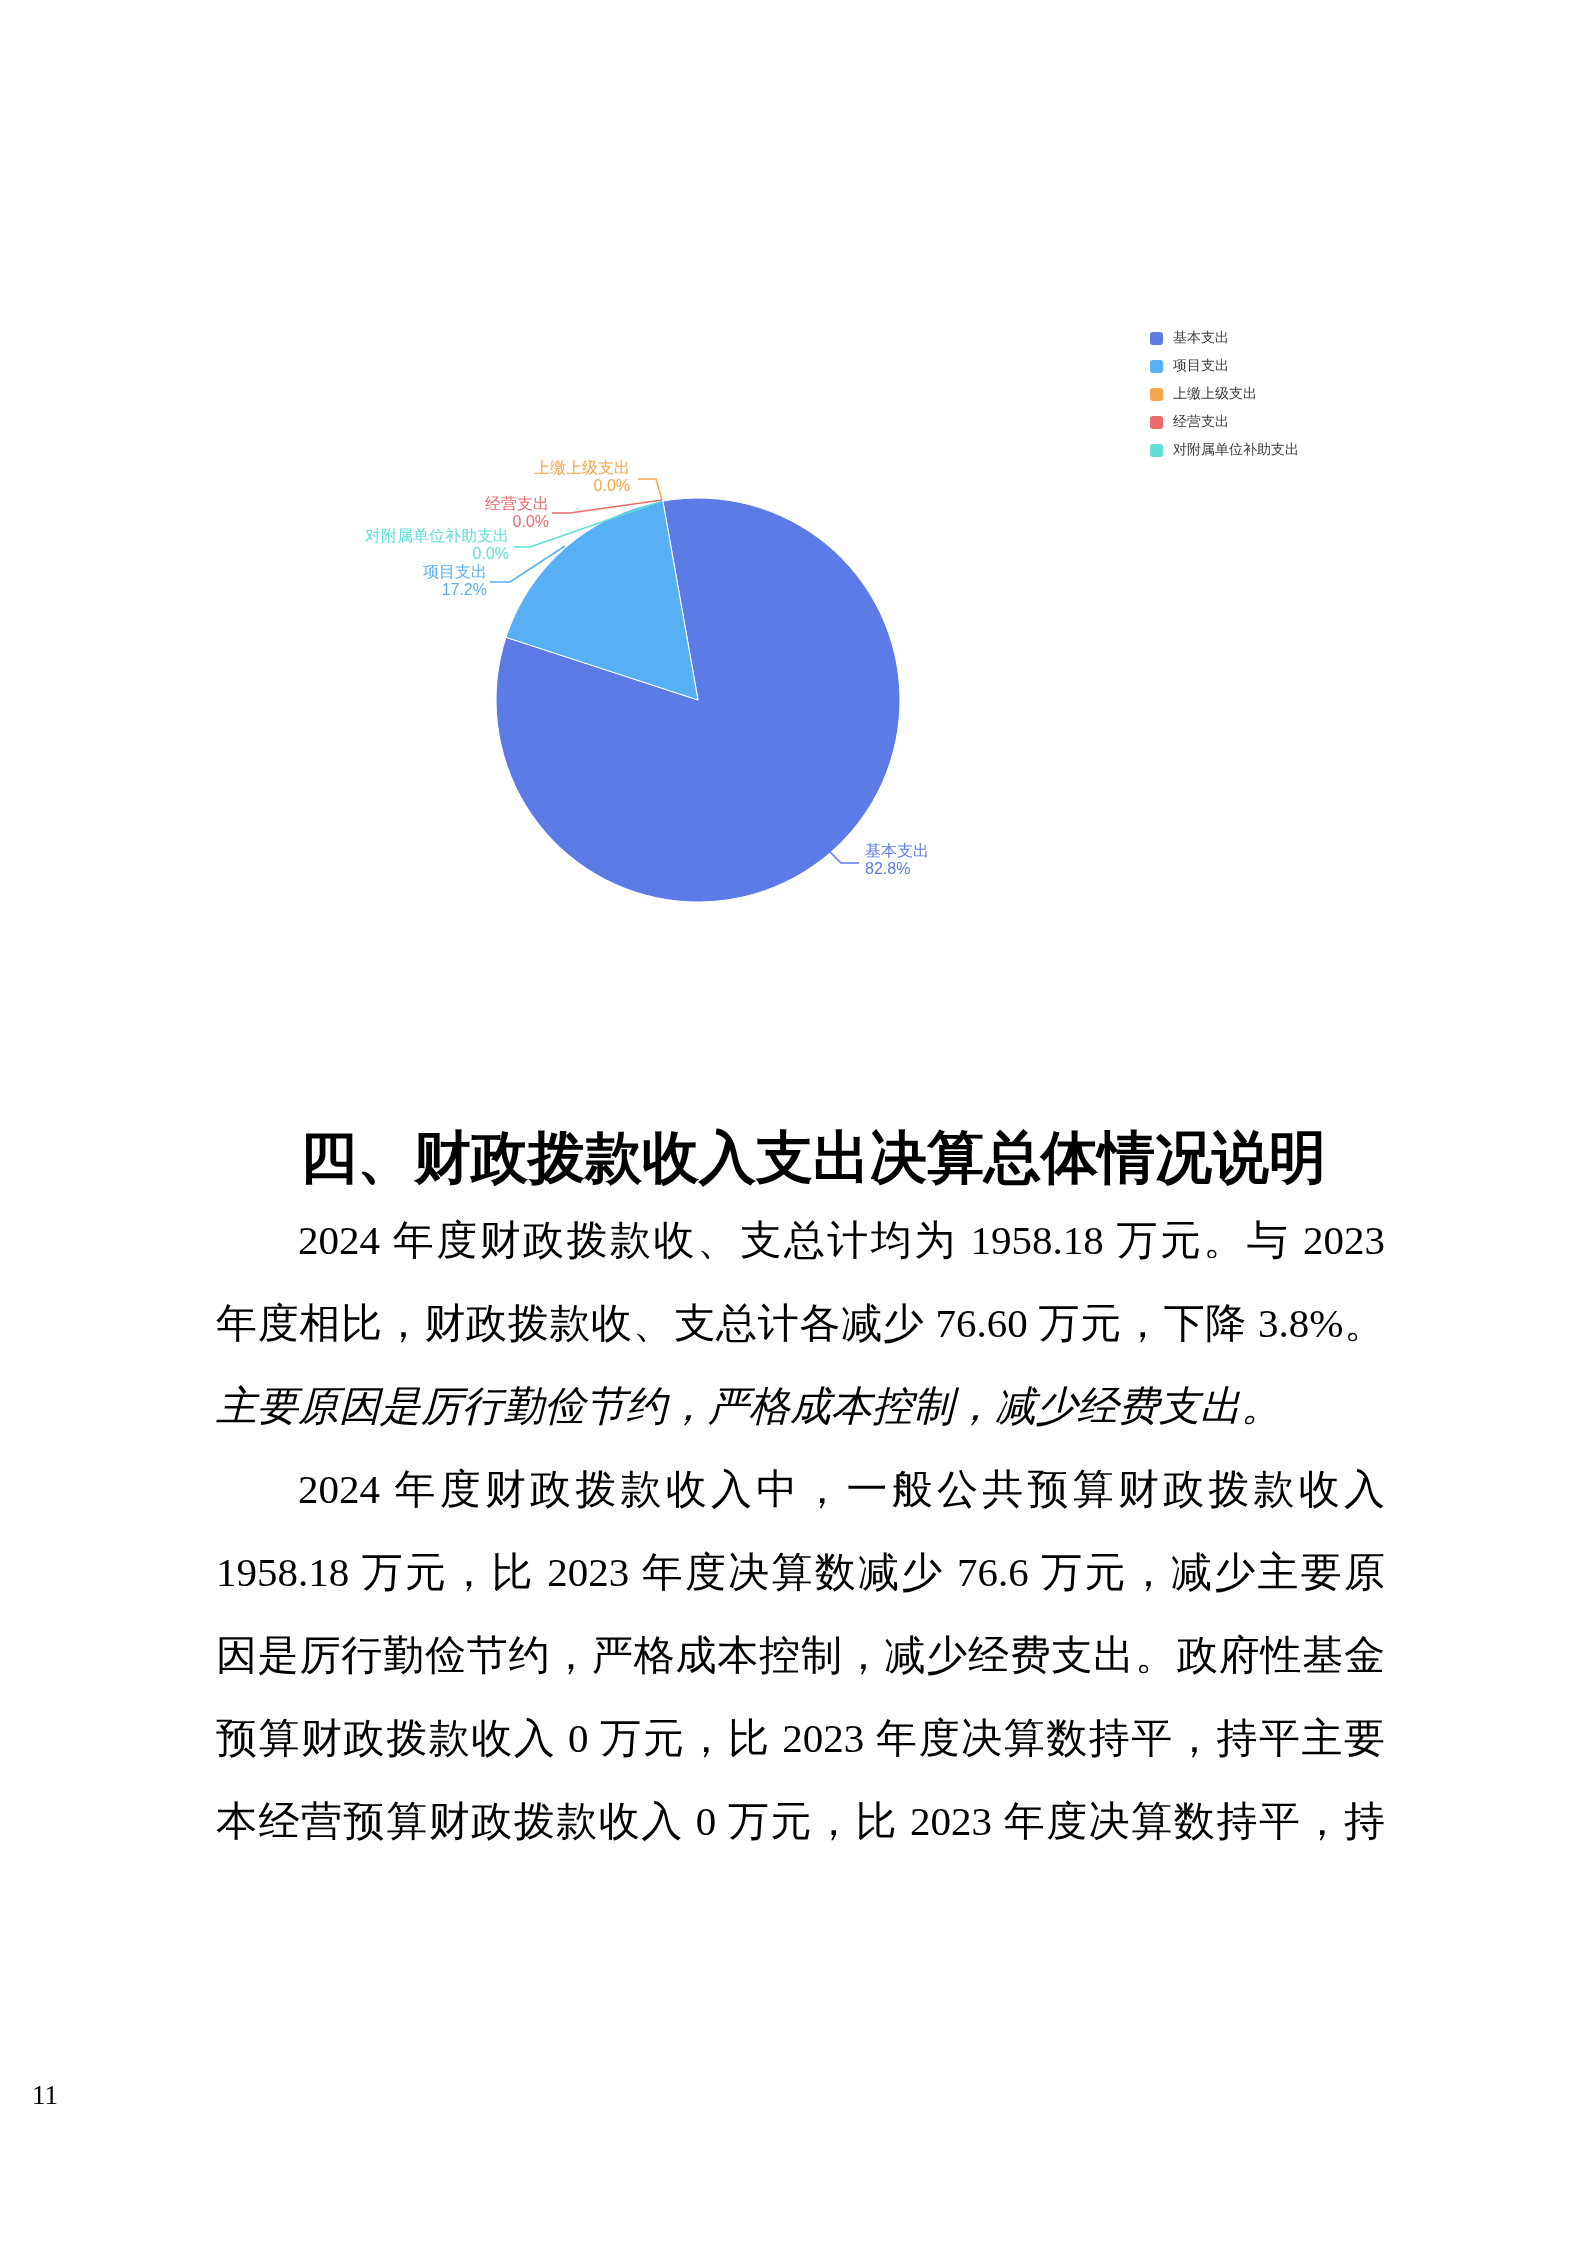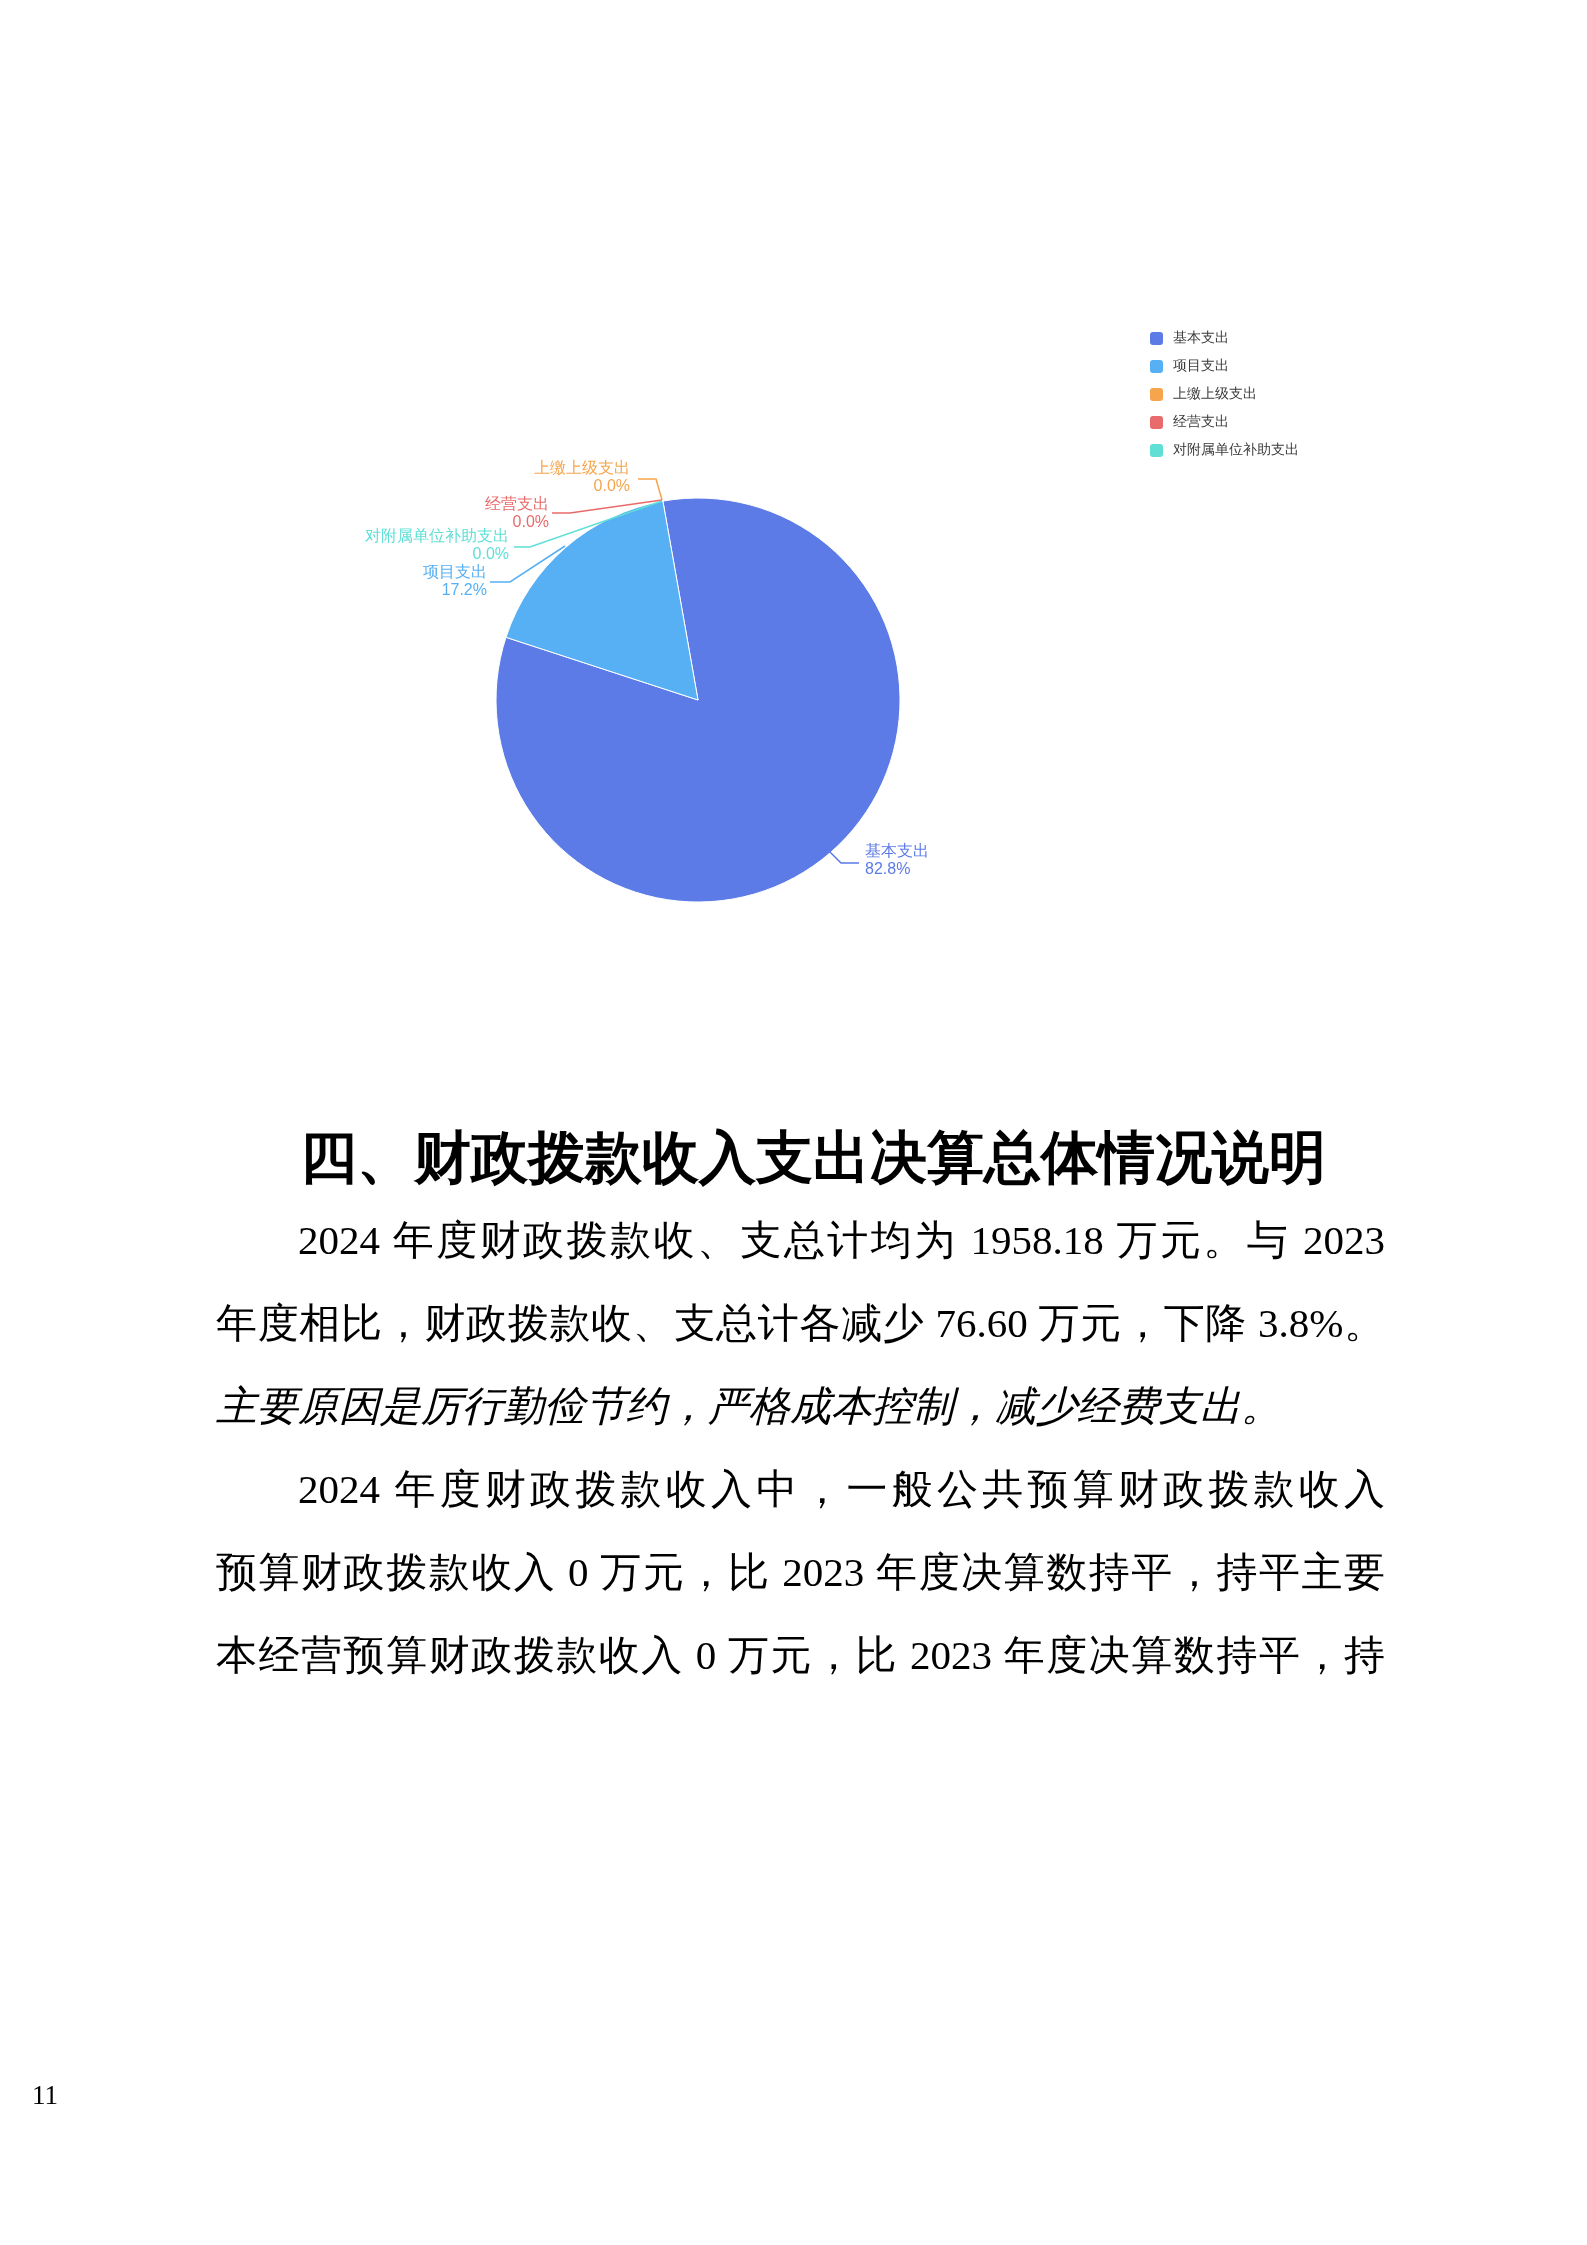--- a/index.html
+++ b/index.html
@@ -128,19 +128,21 @@
       <span class="legend-label">对附属单位补助支出</span>
     </div>
   </div>
 
   <div class="text-block">
     <div class="doc-heading">四、财政拨款收入支出决算总体情况说明</div>
     <div class="body-line j indent">2024 年度财政拨款收、支总计均为 1958.18 万元。与 2023</div>
     <div class="body-line j">年度相比，财政拨款收、支总计各减少 76.60 万元，下降 3.8%。</div>
     <div class="body-line endline">主要原因是厉行勤俭节约，严格成本控制，减少经费支出。</div>
     <div class="body-line j indent">2024 年度财政拨款收入中，一般公共预算财政拨款收入</div>
+    <div class="body-line j">1958.18 万元，比 2023 年度决算数减少 76.6 万元，减少主要原</div>
+    <div class="body-line j">因是厉行勤俭节约，严格成本控制，减少经费支出。政府性基金</div>
     <div class="body-line j">预算财政拨款收入 0 万元，比 2023 年度决算数持平，持平主要</div>
     <div class="body-line j">本经营预算财政拨款收入 0 万元，比 2023 年度决算数持平，持</div>
   </div>
 
   <div class="page-number">11</div>
 
 </div>
 
 </body></html>

